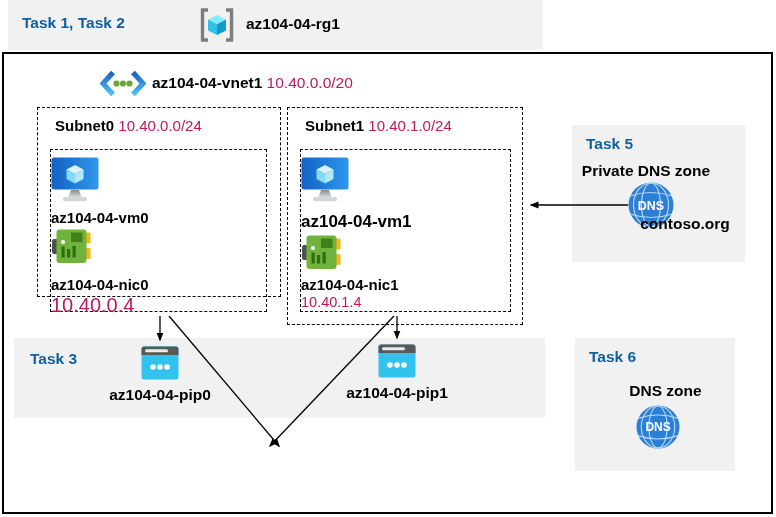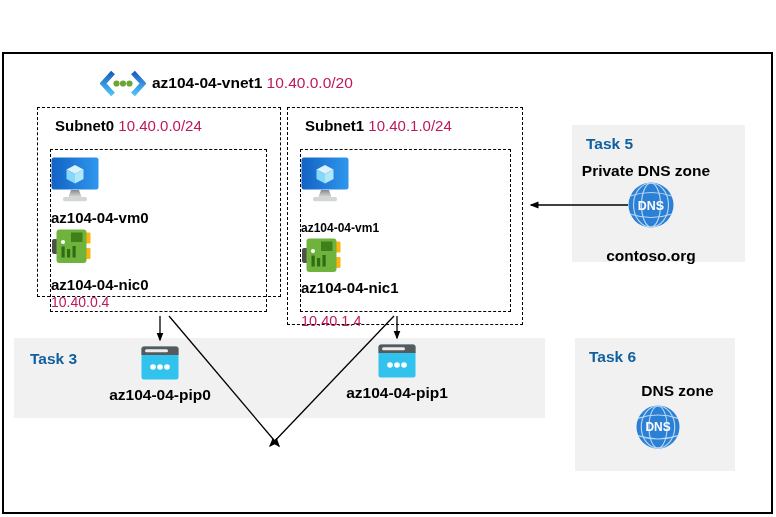--- a/index.html
+++ b/index.html
@@ -20,20 +20,33 @@
   .stack{display:flex;flex-direction:column;align-items:flex-start;}
   .center-text{position:absolute;text-align:center;}
   svg text{font-family:"Liberation Sans",sans-serif;}
   #arrows{position:absolute;left:0;top:0;pointer-events:none;}
 </style>
 </head>
 <body>
 
 <div id="canvas">
 
+  <div class="panel" style="left:8px;top:0;width:535px;height:50px;">
+    <span class="abs task-label" style="left:14px;top:14px;">Task 1, Task 2</span>
+    <span class="abs" style="left:190px;top:6px;">
+      <svg width="38" height="38" viewBox="0 0 38 38">
+        <path d="M10 4 H4.5 V34 H10" fill="none" stroke="#7e7e7e" stroke-width="3.4"></path>
+        <path d="M28 4 H33.5 V34 H28" fill="none" stroke="#7e7e7e" stroke-width="3.4"></path>
+        <polygon points="19,9 28,13.6 19,18.2 10,13.6" fill="#84ebfd"></polygon>
+        <polygon points="10,13.6 19,18.2 19,29 10,24.4" fill="#30c1e8"></polygon>
+        <polygon points="28,13.6 19,18.2 19,29 28,24.4" fill="#0f9bce"></polygon>
+      </svg>
+    </span>
+    <span class="abs bold-label" style="left:238px;top:15px;">az104-04-rg1</span>
+  </div>
 
   <div class="outer-box"></div>
 
   <span class="abs" style="left:100px;top:70px;">
     <svg width="46" height="27" viewBox="0 0 46 27">
       <defs>
         <linearGradient id="vng" x1="0" y1="0" x2="0" y2="1">
           <stop offset="0" stop-color="#1b5fbf"></stop>
             <stop offset="1" stop-color="#4fc3f3"></stop>
         </linearGradient>
@@ -84,21 +97,21 @@
           <rect x="34" y="19" width="5.5" height="11" rx="1.2" fill="#fdb410"></rect>
           <rect x="5.5" y="0.5" width="30" height="33.5" rx="3" fill="#6fb33c"></rect>
           <rect x="20" y="3.5" width="11.5" height="9.5" fill="#417f1b"></rect>
           <rect x="10.5" y="17.5" width="3.2" height="11" fill="#2f6d12"></rect>
           <rect x="16" y="20" width="3.2" height="8.5" fill="#2f6d12"></rect>
           <rect x="21.5" y="17" width="3.2" height="11.5" fill="#2f6d12"></rect>
           <circle cx="12" cy="13" r="2.1" fill="#fff"></circle>
         </svg>
       </span>
       <span class="bold-label" style="font-size:15px;margin-top:8px;">az104-04-nic0</span>
-      <span class="muted" style="font-size:14px;margin-top:1px;">10.40.0.4</span>
+      <span class="muted" style="font-size:20px;margin-top:1px;">10.40.0.4</span>
     </div>
   </div>
 
   <div class="dashed-box" style="left:287px;top:107px;width:236px;height:218px;">
     <div class="sub-label">
       <span class="name">Subnet1</span>
       <span class="muted">10.40.1.0/24</span>
     </div>
     <div class="dashed-box stack" style="left:12px;top:41px;width:211px;height:163px;">
       <span style="margin-top:7px;">
@@ -114,36 +127,36 @@
             </linearGradient>
           </defs>
           <rect x="0.5" y="0.5" width="47" height="32" rx="2.5" fill="url(#scr1)"></rect>
           <polygon points="24,8 32.5,12.5 24,17 15.5,12.5" fill="#d9f2fe"></polygon>
           <polygon points="15.5,12.5 24,17 24,26.5 15.5,22" fill="#86d8f8"></polygon>
           <polygon points="32.5,12.5 24,17 24,26.5 32.5,22" fill="#b0e7fb"></polygon>
           <polygon points="20,33 28,33 30.5,40 17.5,40" fill="url(#stand1)"></polygon>
           <rect x="12" y="40" width="24" height="4.2" rx="1.6" fill="#d3d5d6"></rect>
         </svg>
       </span>
-      <span class="bold-label" style="font-size:12px;margin-top:15px;">az104-04-vm1</span>
+      <span class="bold-label" style="font-size:17px;margin-top:6px;">az104-04-vm1</span>
       <span style="margin-top:3px;">
         <svg width="40" height="35" viewBox="0 0 40 35">
           <rect x="1" y="10" width="6.5" height="15" rx="2" fill="#50504c"></rect>
           <rect x="34" y="3.5" width="5.5" height="11" rx="1.2" fill="#fdb410"></rect>
           <rect x="34" y="19" width="5.5" height="11" rx="1.2" fill="#fdb410"></rect>
           <rect x="5.5" y="0.5" width="30" height="33.5" rx="3" fill="#6fb33c"></rect>
           <rect x="20" y="3.5" width="11.5" height="9.5" fill="#417f1b"></rect>
           <rect x="10.5" y="17.5" width="3.2" height="11" fill="#2f6d12"></rect>
           <rect x="16" y="20" width="3.2" height="8.5" fill="#2f6d12"></rect>
           <rect x="21.5" y="17" width="3.2" height="11.5" fill="#2f6d12"></rect>
           <circle cx="12" cy="13" r="2.1" fill="#fff"></circle>
         </svg>
       </span>
       <span class="bold-label" style="font-size:15px;margin-top:2px;">az104-04-nic1</span>
-      <span class="muted" style="font-size:14.5px;margin-top:17px;">10.40.1.4</span>
+      <span class="muted" style="font-size:14.5px;margin-top:1px;">10.40.1.4</span>
     </div>
   </div>
 
   <div class="panel" style="left:14px;top:338px;width:531px;height:80px;">
     <span class="abs task-label" style="left:16px;top:12px;">Task 3</span>
     <span class="abs" style="left:127px;top:8px;">
       <svg width="38" height="34" viewBox="0 0 38 34">
         <rect x="0.5" y="0.5" width="37" height="33" rx="2.5" fill="#31c2ee"></rect>
         <path d="M0.5 9 V3 a2.5 2.5 0 0 1 2.5 -2.5 H35 a2.5 2.5 0 0 1 2.5 2.5 V9 Z" fill="#59595a"></path>
         <rect x="4" y="3.2" width="23" height="3" rx="1.5" fill="#ececec"></rect>
@@ -175,26 +188,26 @@
         <circle cx="23" cy="23" r="22.5" fill="#2b7fd4"></circle>
         <g stroke="#bfdcf5" stroke-width="1.2" fill="none" opacity="0.95">
           <ellipse cx="23" cy="23" rx="9.5" ry="22"></ellipse>
           <ellipse cx="23" cy="23" rx="17.5" ry="22"></ellipse>
           <path d="M2 14 Q23 7 44 14"></path>
           <path d="M2 32 Q23 39 44 32"></path>
         </g>
         <text x="23" y="27.5" text-anchor="middle" font-size="12.5" font-weight="bold" fill="#fff">DNS</text>
       </svg>
     </span>
-    <div class="center-text bold-label" style="left:0;top:122px;width:158px;">contoso.org</div>
+    <div class="center-text bold-label" style="left:0;top:90px;width:158px;padding-left:34px;">contoso.org</div>
   </div>
 
   <div class="panel" style="left:575px;top:338px;width:160px;height:133px;">
     <span class="abs task-label" style="left:14px;top:10px;">Task 6</span>
-    <div class="center-text bold-label" style="left:16px;top:44px;width:173px;">DNS zone</div>
+    <div class="center-text bold-label" style="left:4px;top:44px;width:173px;">DNS zone</div>
     <span class="abs" style="left:61px;top:67px;">
       <svg width="44" height="44" viewBox="0 0 46 46">
         <circle cx="23" cy="23" r="22.5" fill="#2b7fd4"></circle>
         <g stroke="#bfdcf5" stroke-width="1.2" fill="none" opacity="0.95">
           <ellipse cx="23" cy="23" rx="9.5" ry="22"></ellipse>
           <ellipse cx="23" cy="23" rx="17.5" ry="22"></ellipse>
           <path d="M2 14 Q23 7 44 14"></path>
           <path d="M2 32 Q23 39 44 32"></path>
         </g>
         <text x="23" y="27.5" text-anchor="middle" font-size="12.5" font-weight="bold" fill="#fff">DNS</text>

